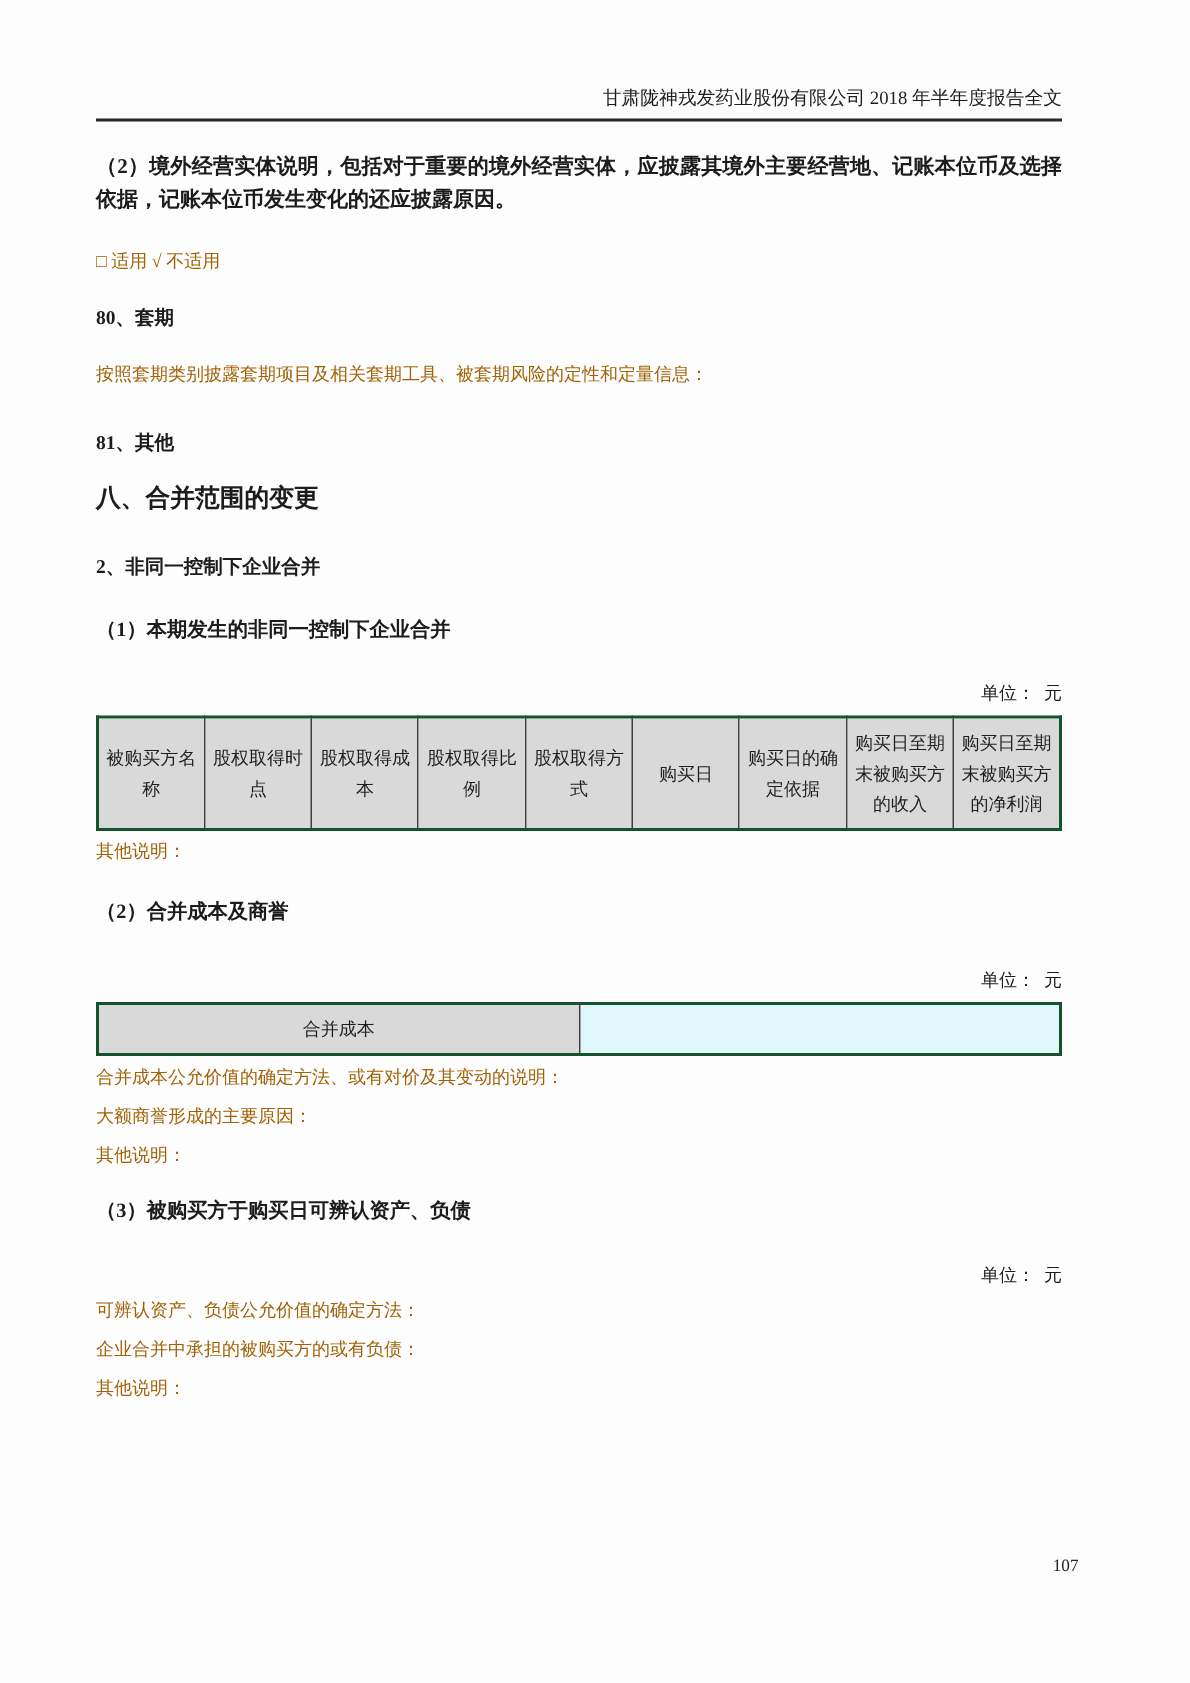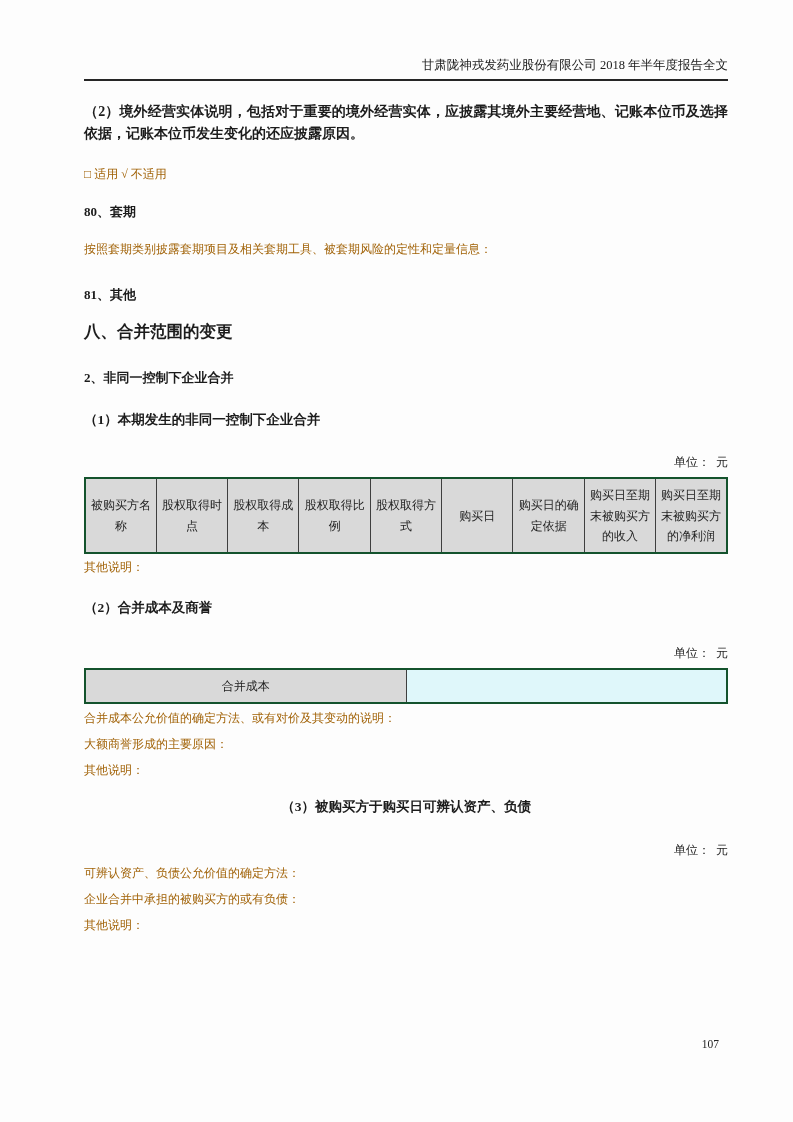--- a/index.html
+++ b/index.html
@@ -10,21 +10,21 @@
   }
   *{box-sizing:border-box;}
   html,body{margin:0;padding:0;}
   body{
     width:793px;height:1122px;
     background:#fdfdfd;
     font-family:"Liberation Serif","DejaVu Serif",serif;
     color:var(--ink);
   }
   .page{position:relative;width:793px;height:1122px;overflow:hidden;}
-  .content{position:absolute;left:84px;top:0;width:644px;}
+  .content{position:absolute;left:64px;top:0;width:644px;}
 
   .doc-header{
     padding-top:58px;
     text-align:right;
     font-size:12.5px;
     line-height:1.25;
     padding-bottom:5px;
     border-bottom:2px solid #262626;
   }
 
@@ -96,21 +96,21 @@
 
   .tbl-cost td{padding:4px 3px;line-height:1.55;}
   .tbl-assets tr.first td{height:32px;border-bottom:2px solid #333;}
   .tbl-assets td{padding:5px 3px;line-height:1.55;}
 
   .note{margin-top:11px;}
   .note-first{margin-top:7px;}
   .note-t1{margin-top:6px;}
   .note-a-first{margin-top:7px;}
   .h-cost{margin-top:24px;}
-  .h-assets{margin-top:20px;text-align:center;}
+  .h-assets{margin-top:20px;}
 
   .page-number{
     position:absolute;
     top:1038px;
     right:74px;
     font-size:11.5px;
     color:#222;
   }
 </style>
 </head>

